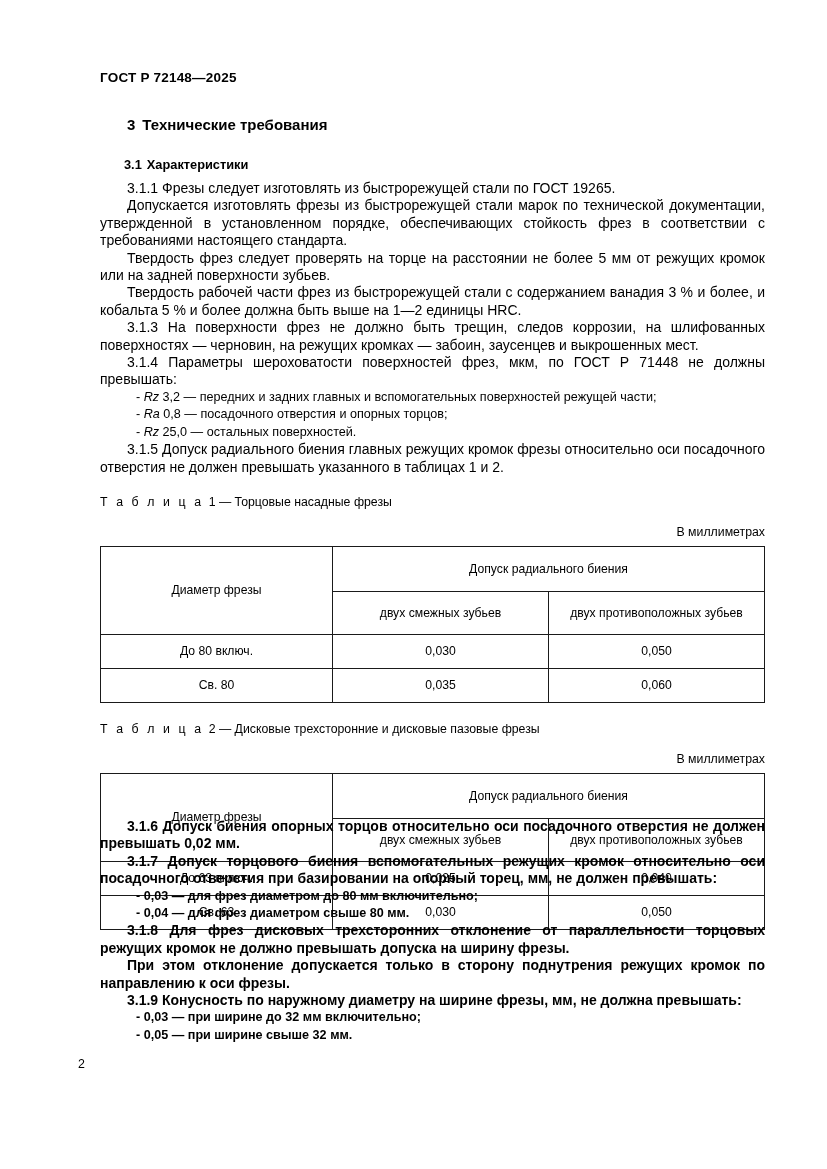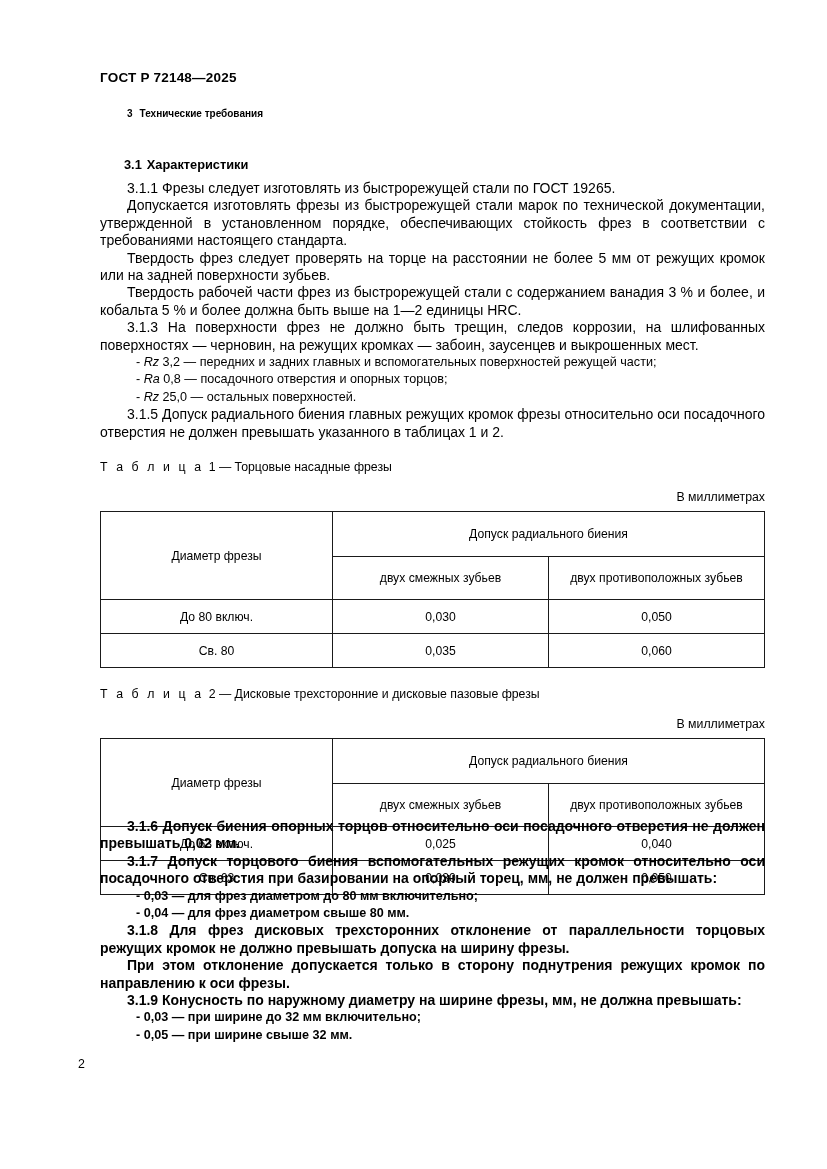--- a/index.html
+++ b/index.html
@@ -35,22 +35,22 @@
     font-size: 13.5px;
     font-weight: bold;
     letter-spacing: 0.2px;
     white-space: nowrap;
   }
 
   
   .h1 {
     position: absolute;
     left: 27px;
-    top: 108px;
-    font-size: 10px;
+    top: 116px;
+    font-size: 15px;
     font-weight: bold;
     white-space: nowrap;
   }
   .h1 .num { margin-right: 7px; }
 
   .h2 {
     position: absolute;
     left: 24px;
     top: 157px;
     font-size: 12.8px;
@@ -158,20 +158,21 @@
       <span class="num">3.1</span><span>Характеристики</span>
     </div>
 
     <div class="flow">
 
       <p class="body nojust">3.1.1  Фрезы следует изготовлять из быстрорежущей стали по ГОСТ 19265.</p>
       <p class="body">Допускается изготовлять фрезы из быстрорежущей стали марок по технической документации, утвержденной в установленном порядке, обеспечивающих стойкость фрез в соответствии с требованиями настоящего стандарта.</p>
       <p class="body">Твердость фрез следует проверять на торце на расстоянии не более 5 мм от режущих кромок или на задней поверхности зубьев.</p>
       <p class="body">Твердость рабочей части фрез из быстрорежущей стали с содержанием ванадия 3 % и более, и кобальта 5 % и более должна быть выше на 1—2 единицы HRC.</p>
       <p class="body">3.1.3  На поверхности фрез не должно быть трещин, следов коррозии, на шлифованных поверхностях — черновин, на режущих кромках — забоин, заусенцев и выкрошенных мест.</p>
+      <p class="body">3.1.4  Параметры шероховатости поверхностей фрез, мкм, по ГОСТ Р 71448 не должны превышать:</p>
 
       <p class="dash"><span>-  </span><i class="it">Rz</i><span> 3,2 — передних и задних главных и вспомогательных поверхностей режущей части;</span></p>
 
       <p class="dash"><span>-  </span><i class="it">Ra</i><span> 0,8 — посадочного отверстия и опорных торцов;</span></p>
 
       <p class="dash"><span>-  </span><i class="it">Rz</i><span> 25,0 — остальных поверхностей.</span></p>
 
       <p class="body">3.1.5  Допуск радиального биения главных режущих кромок фрезы относительно оси посадочного отверстия не должен превышать указанного в таблицах 1 и 2.</p>
 
       <div class="sp18"></div>

